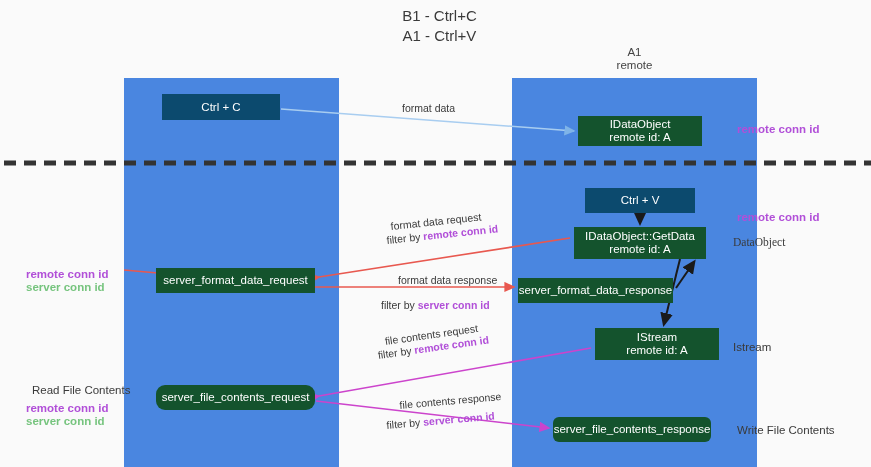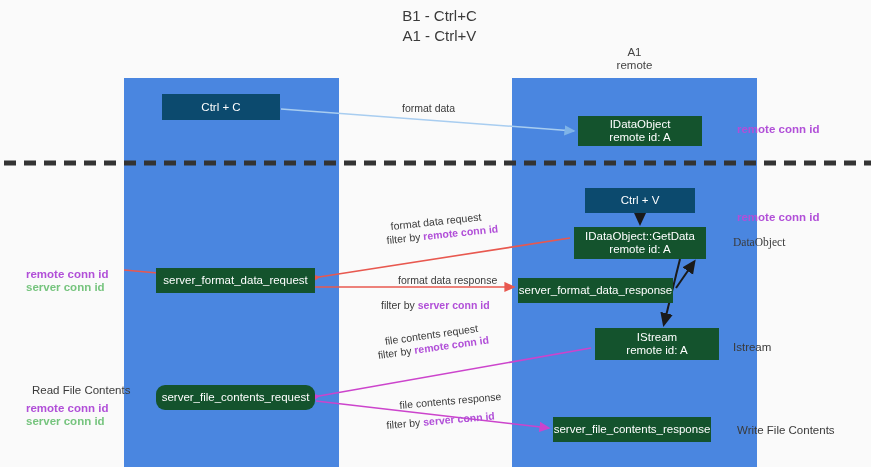--- a/index.html
+++ b/index.html
@@ -35,21 +35,21 @@
   .box .two{display:block;}
 
   #box-ctrlc{left:158px;top:94px;width:118px;height:26px;}
   #box-ctrlv{left:581px;top:172px;width:110px;height:25px;margin-top:16px;}
   #box-idataobject{left:574px;top:116px;width:124px;height:30px;}
   #box-getdata{left:570px;top:227px;width:132px;height:32px;}
   #box-sfdreq{left:152px;top:268px;width:159px;height:25px;}
   #box-sfdresp{left:514px;top:278px;width:155px;height:25px;}
   #box-istream{left:591px;top:328px;width:124px;height:32px;}
   #box-sfcreq{left:152px;top:385px;width:159px;height:25px;border-radius:9px;}
-  #box-sfcresp{left:549px;top:417px;width:158px;height:25px;}
+  #box-sfcresp{left:549px;top:417px;width:158px;height:25px;border-radius:6px;}
 
   .rlabel{position:absolute;font-size:11.5px;color:#3a3a3a;}
   .rlabel.purple{color:#b14fd8;font-weight:bold;}
   #rl-remote1{left:733px;top:123px;}
   #rl-remote2{left:733px;top:211px;}
   #rl-dataobject{left:729px;top:236px;font-family:Liberation Serif, serif;}
   #rl-istream{left:729px;top:341px;}
   #rl-write{left:733px;top:424px;}
 
   .llabel{position:absolute;font-size:11.5px;color:#3a3a3a;line-height:13px;}

